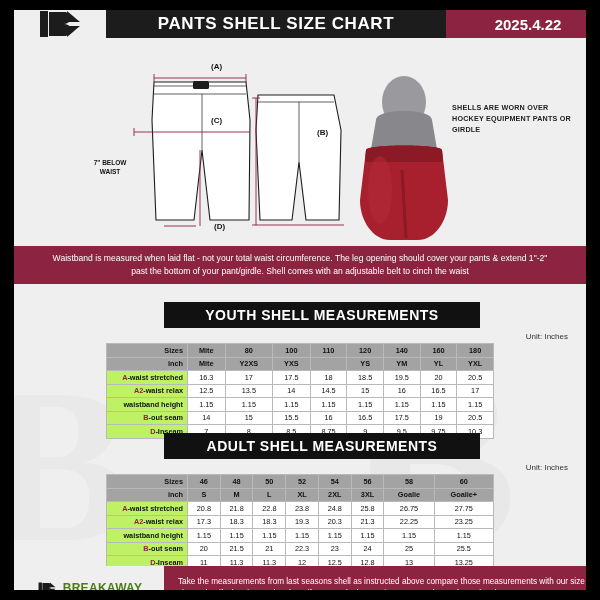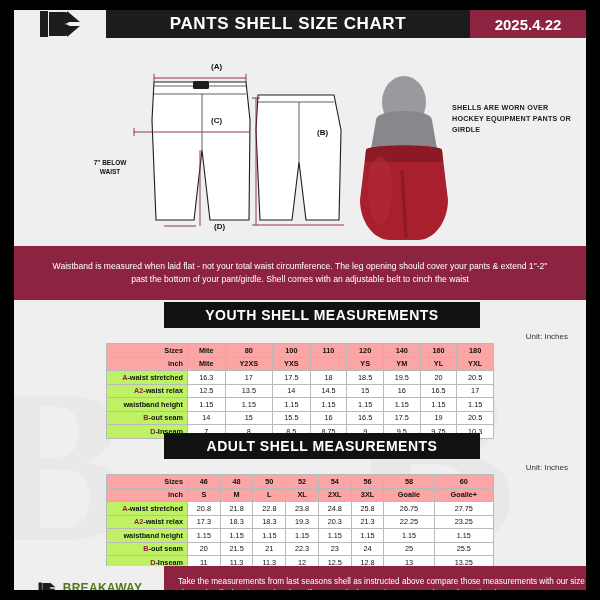--- a/index.html
+++ b/index.html
@@ -25,61 +25,61 @@
   .wm1{left:330px;top:300px;font-size:260px;opacity:.5;}
   .wm2{left:-30px;top:330px;font-size:220px;opacity:.45;}
 
   
   .header{position:absolute;left:0;top:0;width:572px;height:28px;display:flex;align-items:stretch;}
   .hdr-logo{width:92px;background:#efeff0;display:flex;align-items:center;justify-content:center;}
   .hdr-logo svg{display:block;}
   .hdr-title{flex:1;background:#1c1c1c;color:#fff;display:flex;align-items:center;justify-content:center;
     font-size:17px;font-weight:bold;letter-spacing:.6px;}
   .hdr-date{width:116px;background:#8c2340;color:#fff;display:flex;align-items:center;justify-content:center;
-    font-size:15px;font-weight:bold;}
+    font-size:15px;font-weight:bold;padding-left:24px;}
 
   
   .diagram{position:absolute;left:0;top:40px;width:572px;height:195px;}
 
   .note-right{
     position:absolute;left:438px;top:52px;width:120px;
     font-size:7.2px;line-height:11px;color:#222;font-weight:bold;letter-spacing:.2px;
   }
 
   .waist-label{
     position:absolute;left:72px;top:108px;width:48px;text-align:center;
     font-size:6.5px;font-weight:bold;line-height:9px;color:#111;
   }
 
   .lbl{position:absolute;font-size:8px;font-weight:bold;color:#111;}
 
   
   .band{
-    position:absolute;left:0;top:236px;width:572px;height:54px;background:#8c2340;color:#fff;
+    position:absolute;left:0;top:236px;width:572px;height:38px;background:#8c2340;color:#fff;
     display:flex;align-items:center;justify-content:center;text-align:center;
   }
   .band p{margin:0;font-size:8.6px;line-height:13px;width:500px;}
 
   
   .section-title{
     position:absolute;left:150px;width:316px;height:26px;background:#111;color:#fff;
     display:flex;align-items:center;justify-content:center;font-size:14px;font-weight:bold;letter-spacing:.5px;
   }
   .unit{position:absolute;width:554px;text-align:right;font-size:8px;color:#333;}
 
   table.size{
     position:absolute;border-collapse:collapse;left:92px;width:388px;background:#fff;
   }
   table.size td{
     border:1px solid #b9b9bd;font-size:7.3px;text-align:center;height:12.5px;padding:0;color:#111;
   }
   table.size td.lead{
     width:76px;text-align:right;padding-right:4px;font-weight:bold;background:#bef264;
   }
-  table.size tr.head td{font-weight:bold;background:#fca5a5;}
+  table.size tr.head td{font-weight:bold;background:#a3a3a3;}
   table.size td.lead .mk{color:#8c2340;}
 
   
   .footer{position:absolute;left:0;top:556px;width:572px;height:44px;display:flex;}
   .foot-logo{width:150px;background:#efeff0;display:flex;align-items:center;justify-content:center;gap:5px;}
   .foot-logo .bw{font-size:12px;font-weight:bold;color:#4d7c0f;letter-spacing:.3px;}
   .foot-text{flex:1;background:#8c2340;color:#fff;display:flex;align-items:center;padding-left:14px;}
   .foot-text p{margin:0;font-size:8.2px;line-height:12px;}
 </style>
 </head>

